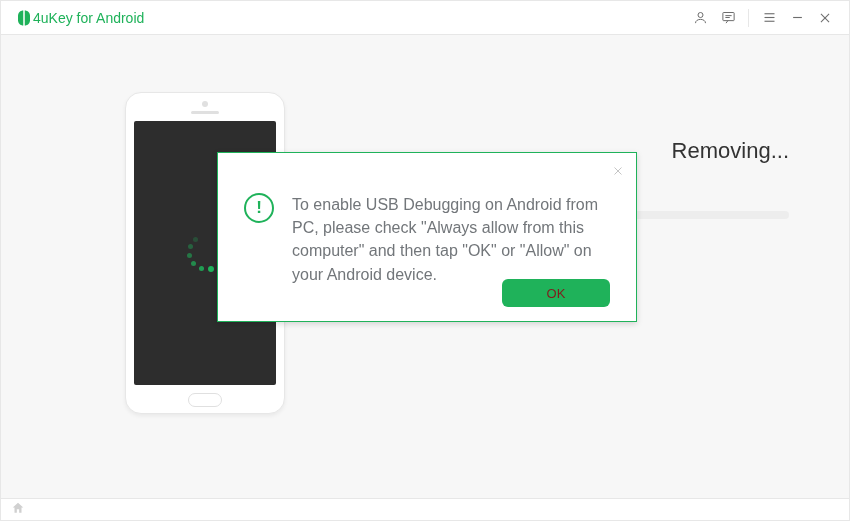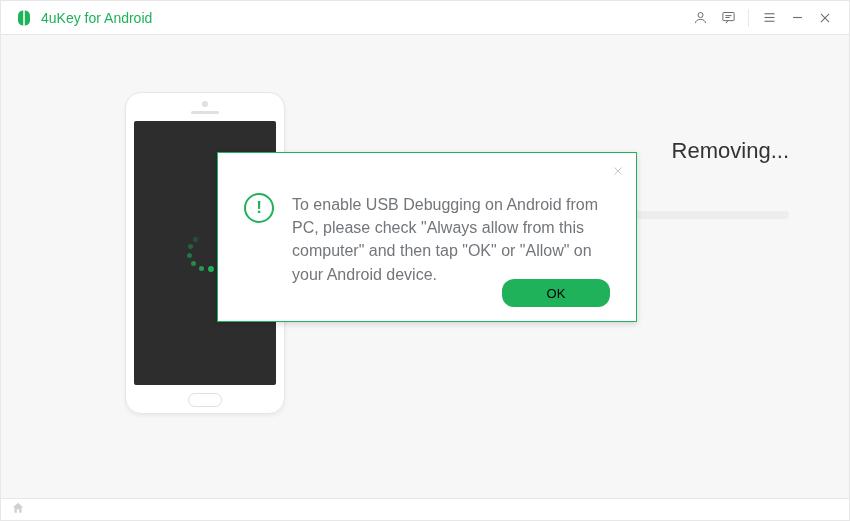--- a/index.html
+++ b/index.html
@@ -27,21 +27,21 @@
     height: 34px;
     display: flex;
     align-items: center;
     padding: 0 10px 0 14px;
     border-bottom: 1px solid var(--border);
     background: #fff;
   }
   .logo {
     display: flex;
     align-items: center;
-    gap: 8px;
+    gap: 0;
   }
   .logo-mark svg { display: block; }
   .logo-text {
     color: var(--brand-green);
     font-size: 14px;
     font-weight: 500;
   }
   .titlebar-spacer { flex: 1; }
   .tb-btn {
     width: 28px;
@@ -220,23 +220,23 @@
     position: absolute;
     right: 26px;
     bottom: 14px;
     display: flex;
     gap: 8px;
   }
   .btn-ok {
     min-width: 108px;
     height: 28px;
     background: var(--brand-green);
-    color: #000000;
+    color: #7f1d1d;
     border: none;
-    border-radius: 12px;
+    border-radius: 6px;
     font-size: 13px;
     cursor: pointer;
   }
 
   
   .footer {
     position: absolute;
     bottom: 0;
     left: 0;
     right: 0;

